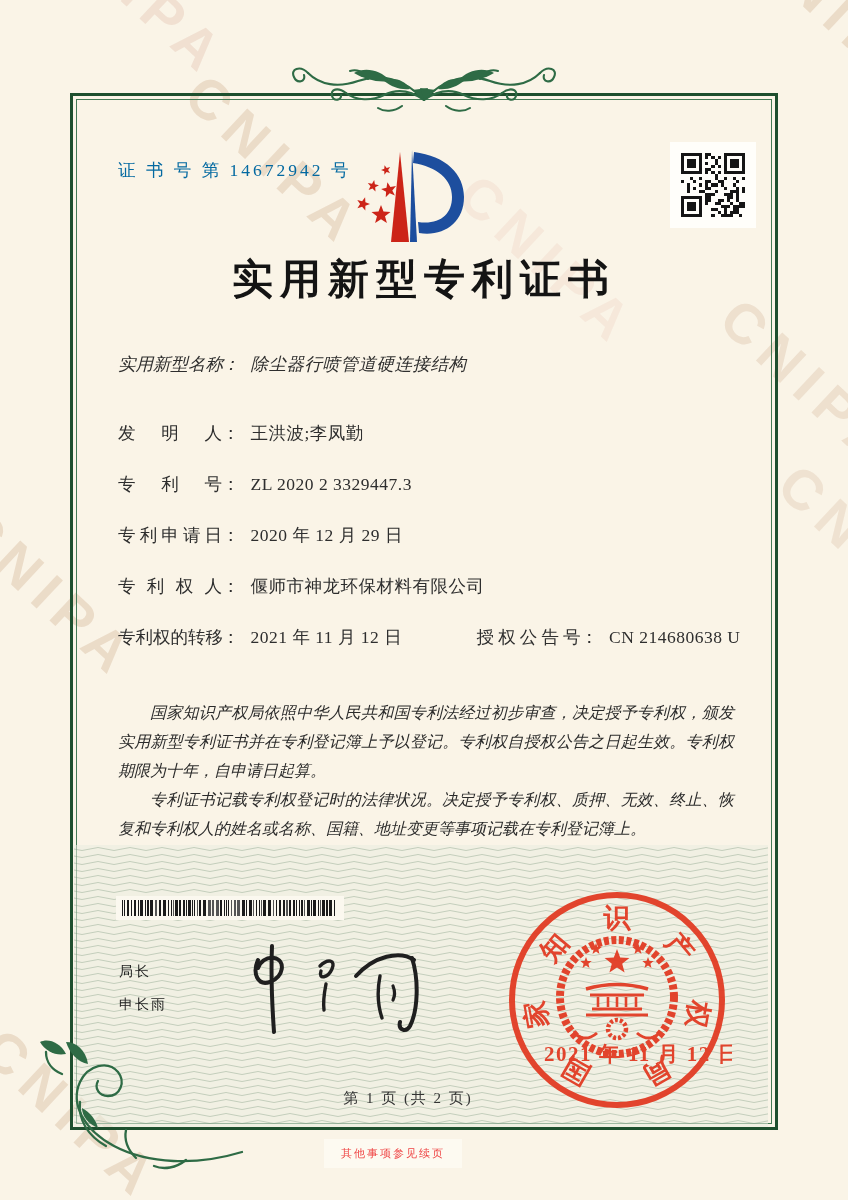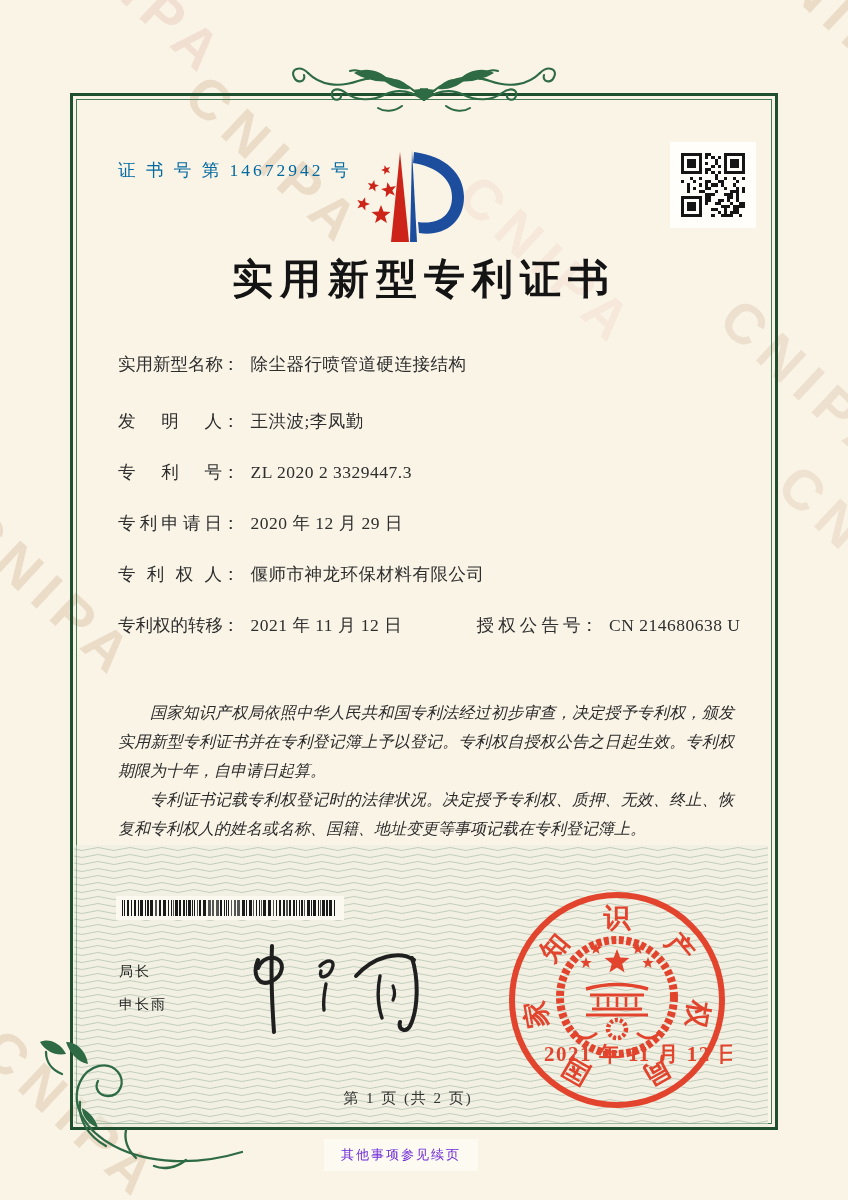--- a/index.html
+++ b/index.html
@@ -23,38 +23,38 @@
   .wm7{left:28px;top:-42px;color:rgba(224,186,168,0.35);}
   .wm8{left:438px;top:228px;color:rgba(230,186,170,0.20);}
   .cert-no{position:absolute;left:118px;top:158px;font-size:17.5px;letter-spacing:3px;color:#0369a1;}
   .logo{position:absolute;left:350px;top:144px;}
   .qrbox{position:absolute;left:670px;top:142px;width:86px;height:86px;background:#fffefa;
          display:flex;align-items:center;justify-content:center;}
   .title{position:absolute;left:74px;top:252px;width:700px;text-align:center;font-size:41px;
          font-weight:bold;letter-spacing:7px;color:#141414;}
   .fields{position:absolute;left:118px;top:352px;width:624px;font-size:17.5px;color:#2e2e2e;}
   .frow{margin-bottom:27px;min-height:23px;white-space:nowrap;}
-  .frow.first{margin-bottom:33px;}
+  .frow.first{margin-bottom:45px;font-style:italic;}
   .flabel{display:inline-block;width:104px;text-align:justify;text-align-last:justify;}
   .fcolon{display:inline-block;margin-right:11px;}
   .fvalue{letter-spacing:0.5px;}
   .fvalue.fixed{display:inline-block;width:226px;}
   .body-text{position:absolute;left:118px;top:699px;width:616px;font-size:16px;line-height:1.81;
              color:#2b2b2b;text-align:justify;font-style:italic;}
   .body-text p{margin:0;text-indent:2em;}
   .barcode{position:absolute;left:116px;top:896px;width:228px;height:24px;background:#fbf8ef;
            display:flex;align-items:center;justify-content:center;}
   .sig-block{position:absolute;left:119px;top:963px;font-size:14px;letter-spacing:2px;color:#222;}
   .sig-block .line{margin-bottom:15px;}
   .signature{position:absolute;left:222px;top:936px;}
   .seal{position:absolute;left:502px;top:885px;opacity:0.94;}
   .page-num{position:absolute;left:74px;top:1089px;width:668px;text-align:center;font-size:15px;
             letter-spacing:2px;color:#333;}
-  .note{position:absolute;left:324px;top:1139px;background:#fdfaf1;padding:7px 17px;font-size:13px;
-        letter-spacing:2px;color:#6d28d9;font-family:Liberation Mono, monospace;}
+  .note{position:absolute;left:324px;top:1139px;background:#fdfaf1;padding:7px 17px;font-size:11px;
+        letter-spacing:2px;color:#ef4444;font-family:Liberation Mono, monospace;}
   .orn-top{position:absolute;left:292px;top:58px;}
   .orn-corner{position:absolute;left:36px;top:1032px;}
 </style>
 </head>
 <body>
 
 <div class="page">
 
   <div class="wm wm1">CNIPA</div>
   <div class="wm wm2">CNIPA</div>

